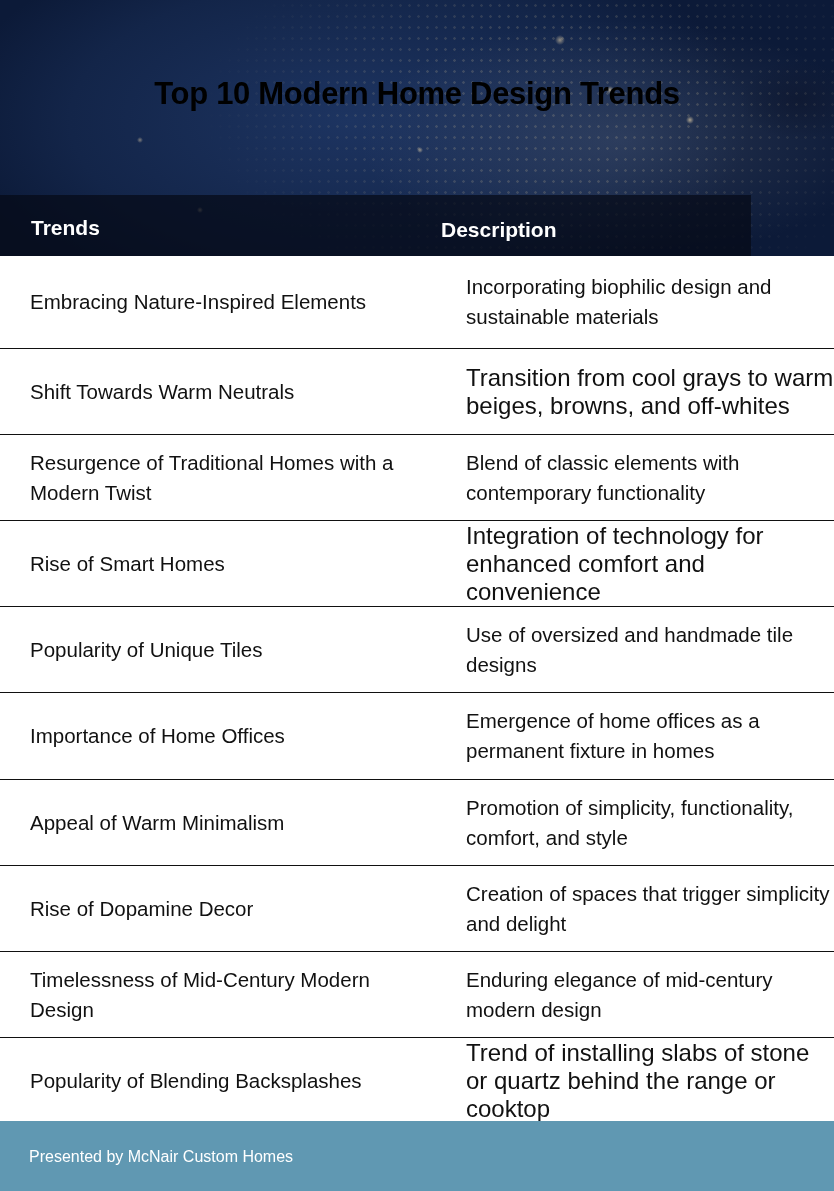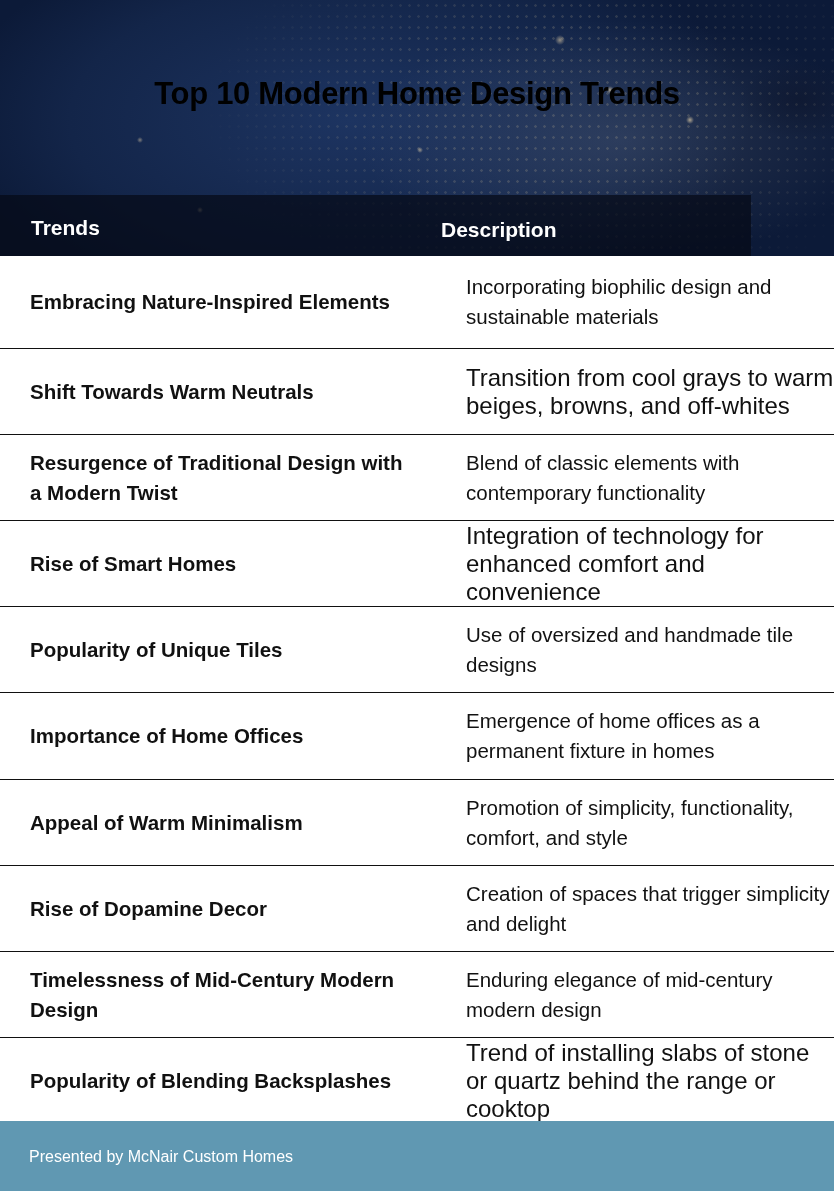--- a/index.html
+++ b/index.html
@@ -25,21 +25,21 @@
   .title { position:absolute; left:0; right:0; top:76px; text-align:center; color:#000000; font-weight:bold; font-size:31px; z-index:2; letter-spacing:-0.3px; }
   .thead { position:absolute; left:0; top:195px; width:751px; height:61px; background:rgba(5,10,22,0.72); z-index:2; }
   .th { position:absolute; color:#fff; font-weight:bold; font-size:21px; }
   .th.c1 { left:31px; top:21px; }
   .th.c2 { left:441px; top:23px; }
   .rows { position:absolute; left:0; top:256px; width:834px; }
   .row { position:relative; height:86px; border-bottom:1.5px solid #111; box-sizing:border-box; }
   .row:first-child { height:93px; }
   .row:last-child { border-bottom:1.5px solid #111; }
   .cell { position:absolute; top:50%; transform:translateY(-50%); color:#111; line-height:30px; }
-  .cell.trend { left:30px; width:380px; font-weight:bold; font-size:20.5px; }
+  .cell.trend { left:30px; width:380px; font-weight:normal; font-size:20.5px; }
   .cell.desc { left:466px; width:370px; font-size:20.5px; }
   .cell.desc.small { font-size:24px; line-height:28px; }
   .footer { position:absolute; left:0; top:1121px; width:834px; height:70px; background:#6098b2;text-decoration:underline; }
   .footer-text { position:absolute; left:29px; top:27px; color:#fff; font-size:16px; }
 </style>
 </head>
 <body>
 
 <div class="hero"></div>
 <div class="title">Top 10 Modern Home Design Trends</div>
@@ -52,21 +52,21 @@
 <div class="rows">
   <div class="row">
     <div class="cell trend">Embracing Nature-Inspired Elements</div>
     <div class="cell desc">Incorporating biophilic design and sustainable materials</div>
   </div>
   <div class="row">
     <div class="cell trend">Shift Towards Warm Neutrals</div>
     <div class="cell desc small">Transition from cool grays to warm beiges, browns, and off-whites</div>
   </div>
   <div class="row">
-    <div class="cell trend">Resurgence of Traditional Design with a Modern Twist</div>
+    <div class="cell trend">Resurgence of Traditional Homes with a Modern Twist</div>
     <div class="cell desc">Blend of classic elements with contemporary functionality</div>
   </div>
   <div class="row">
     <div class="cell trend">Rise of Smart Homes</div>
     <div class="cell desc small">Integration of technology for enhanced comfort and convenience</div>
   </div>
   <div class="row">
     <div class="cell trend">Popularity of Unique Tiles</div>
     <div class="cell desc">Use of oversized and handmade tile designs</div>
   </div>

